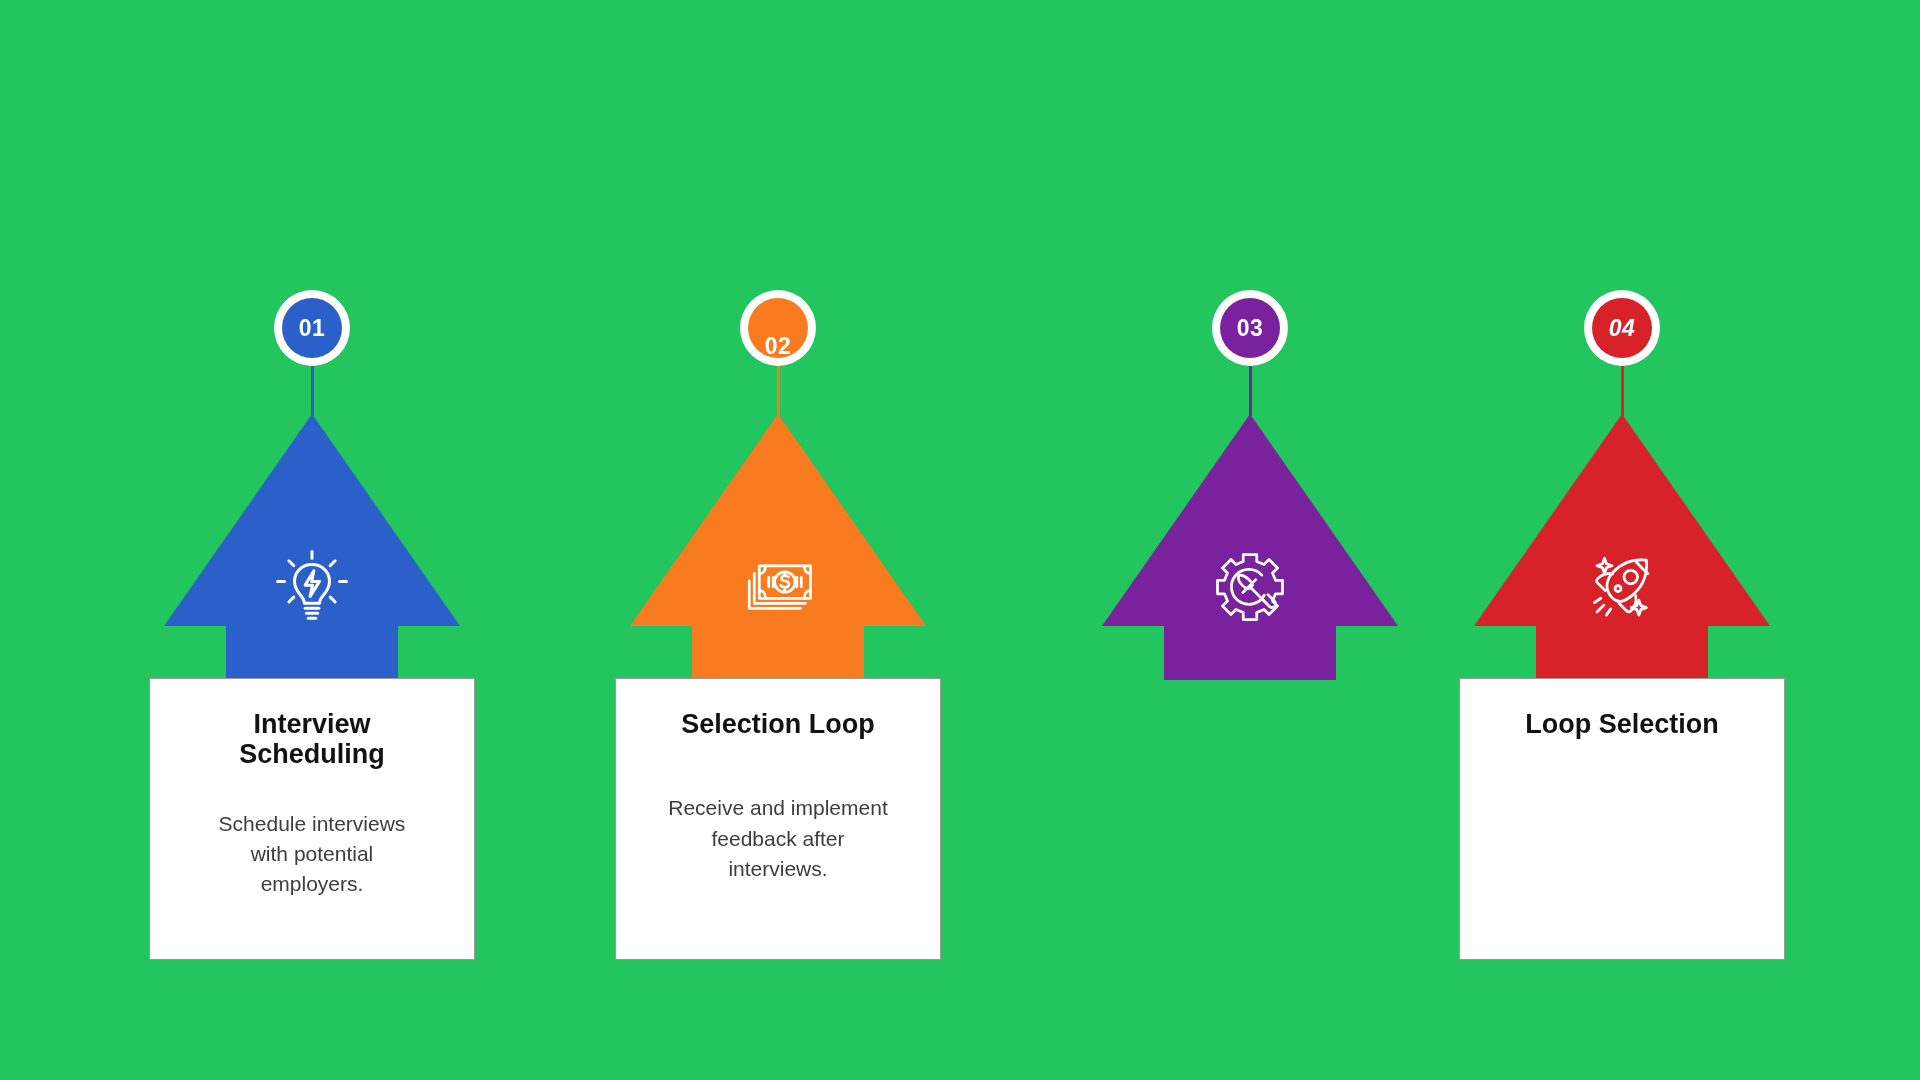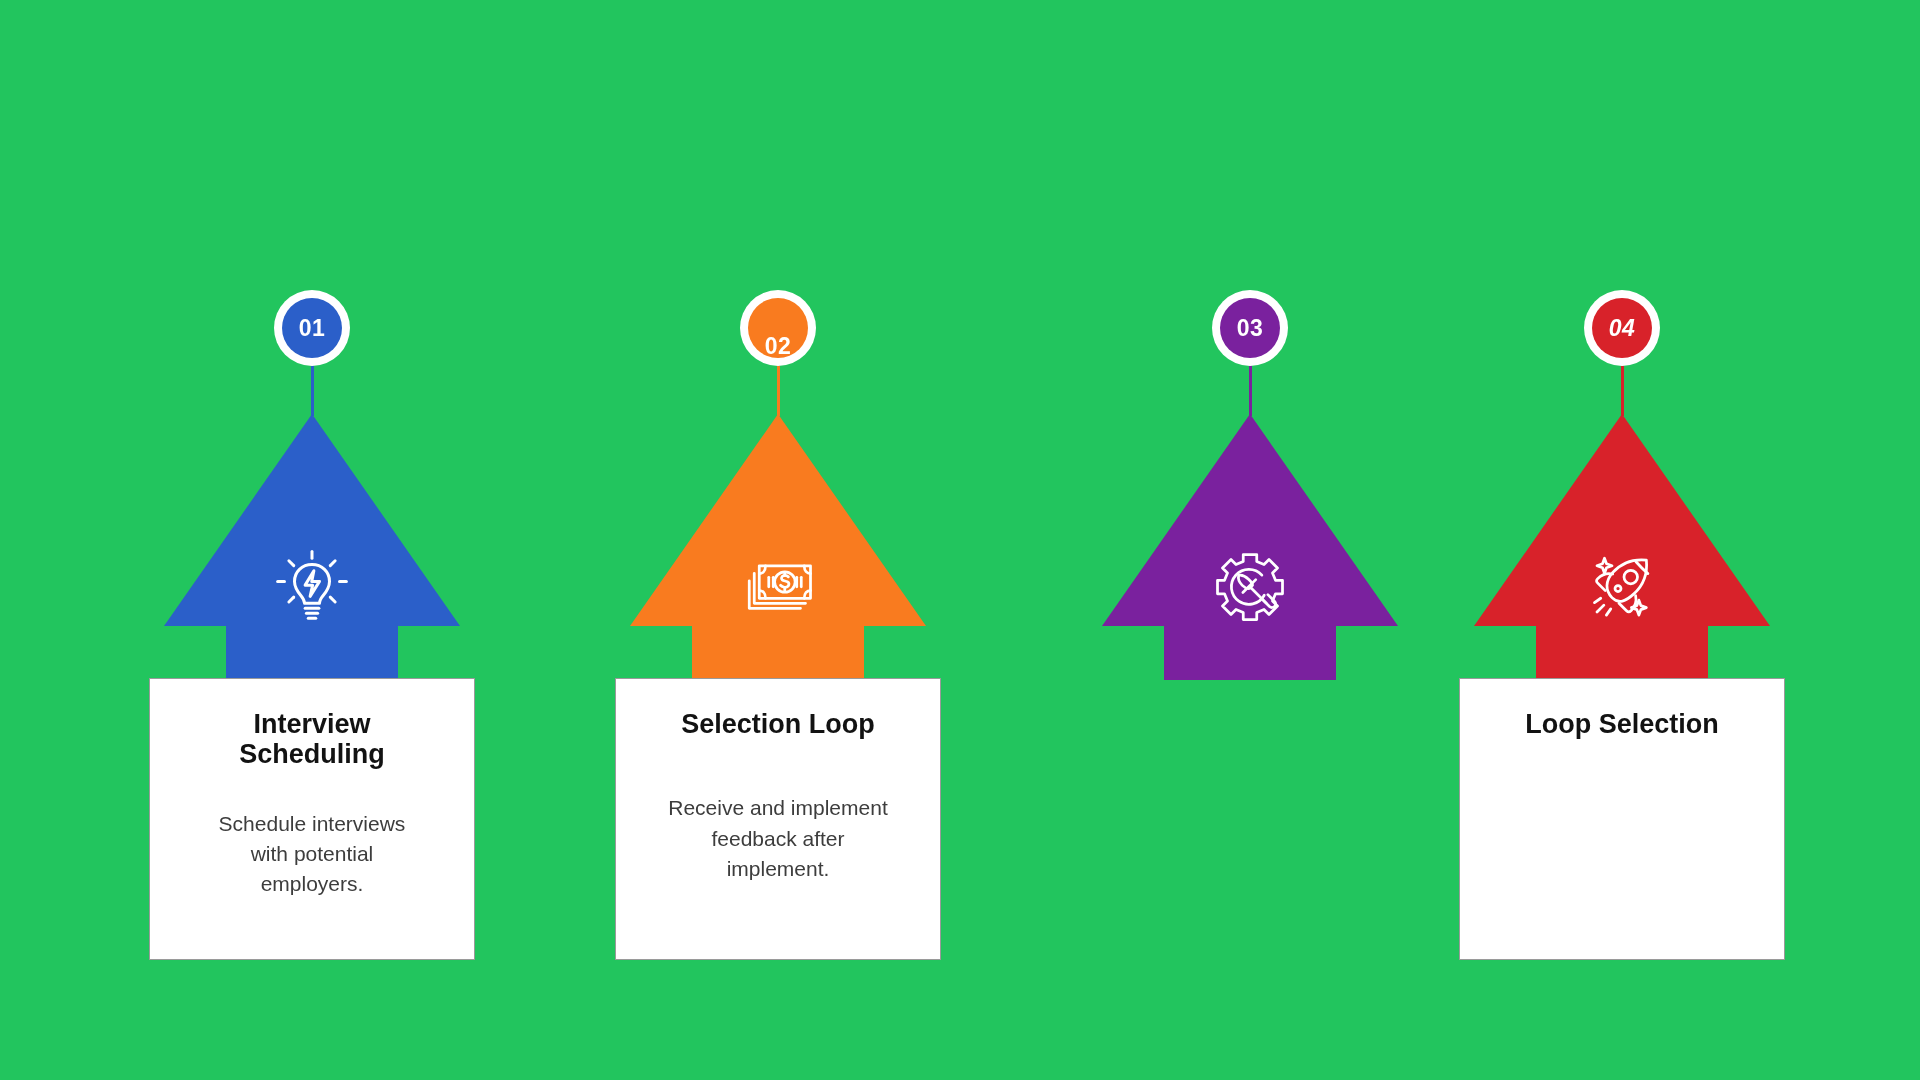--- a/index.html
+++ b/index.html
@@ -237,21 +237,21 @@
       </svg>
     </div>
 
     <div class="info-card">
       <div class="card-title">
         <span>Selection Loop</span>
       </div>
       <div class="card-desc">
         <span>Receive and implement</span><br>
         <span>feedback after</span><br>
-        <span>implement.</span>
+        <span>interviews.</span>
       </div>
     </div>
   </div>
 
   <div class="step-column" style="left:1050px;">
 
     <div class="badge-wrap">
       <div class="badge-ring"></div>
       <div class="badge-core" style="background: rgb(122, 33, 158);">
         <span class="badge-num">03</span>

